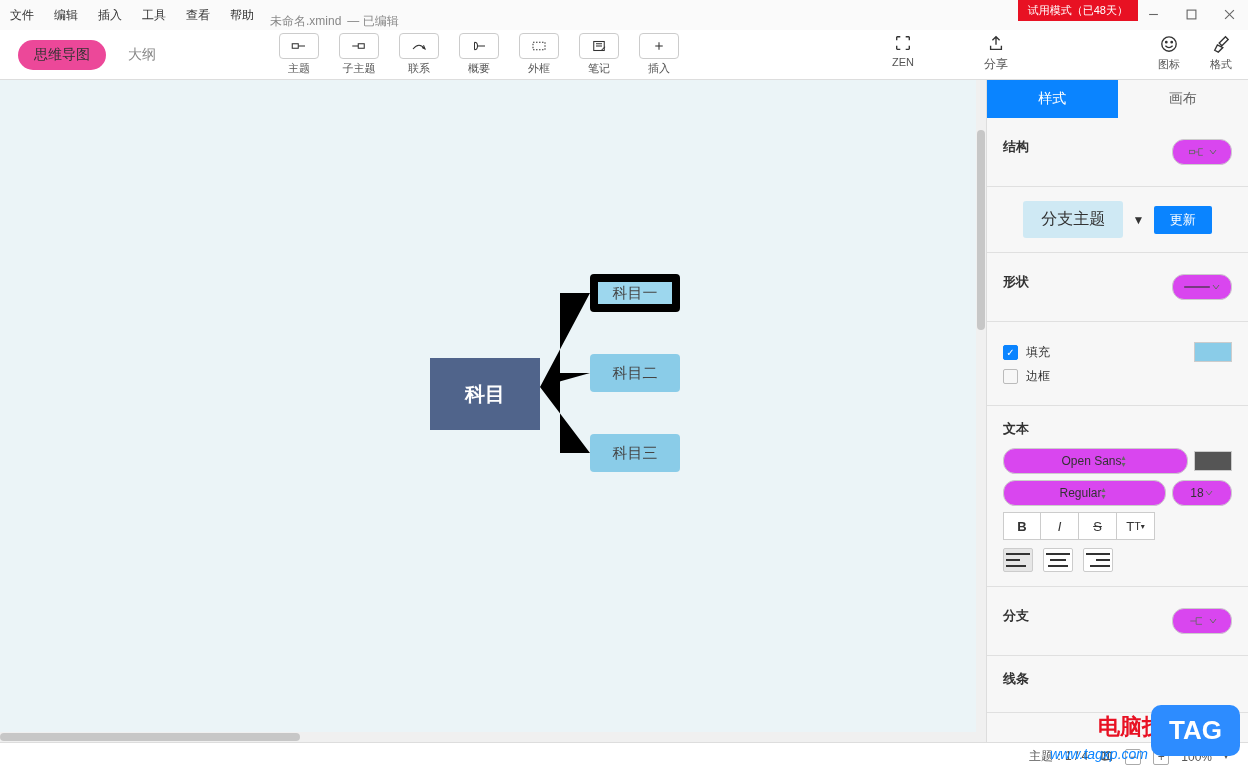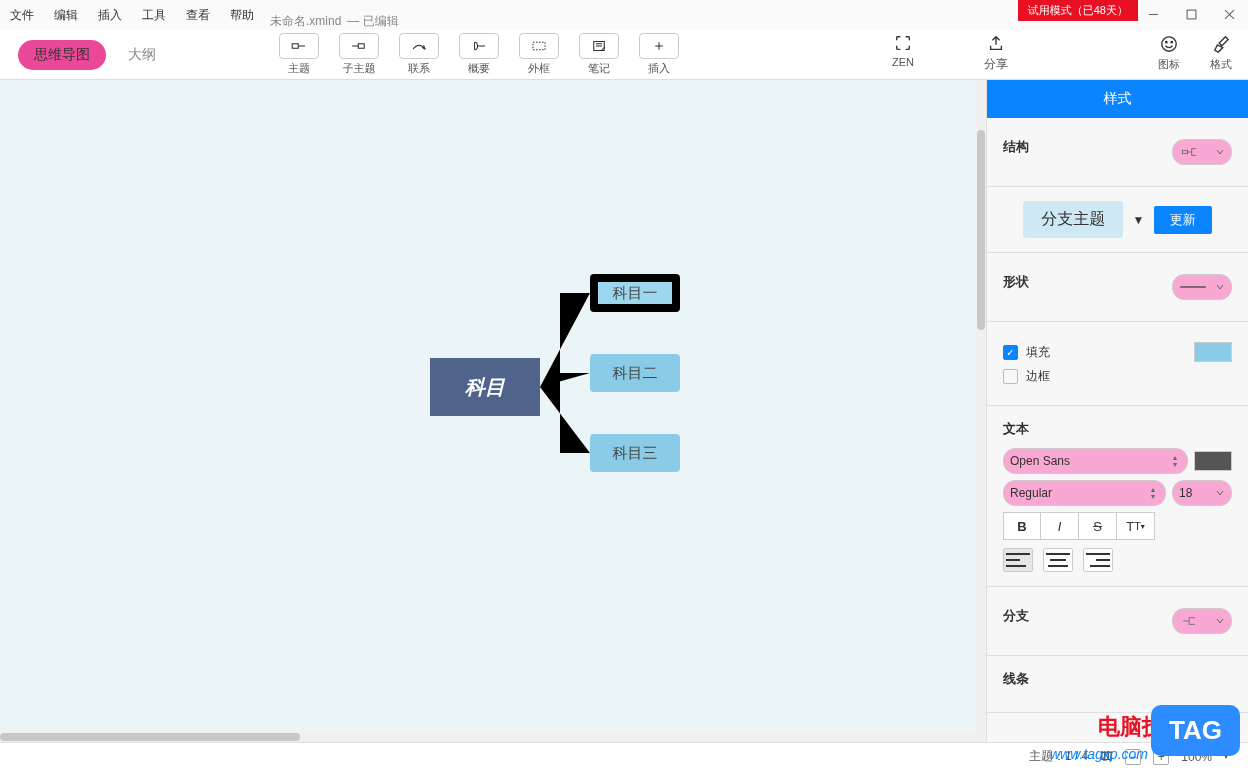--- a/index.html
+++ b/index.html
@@ -23,21 +23,21 @@
   .toolbtn .ico{width:40px;height:26px;border:1px solid #ccc;border-radius:4px;display:flex;align-items:center;justify-content:center;}
   .toolbtn .lbl{font-size:11px;color:#555;}
   .toolbtn svg{width:18px;height:14px;stroke:#333;fill:none;stroke-width:1.4;}
   .rigthtools{position:absolute;right:16px;top:2px;display:flex;gap:30px;align-items:center;}
   .rsingle{display:flex;flex-direction:column;align-items:center;gap:2px;}
   .rsingle .ico{width:22px;height:22px;display:flex;align-items:center;justify-content:center;}
   .rsingle svg{width:18px;height:18px;stroke:#333;fill:none;stroke-width:1.5;}
   
   .main{display:flex;height:662px;}
   .canvas{flex:1;background:#ebf4f7;position:relative;overflow:hidden;}
-  .central{position:absolute;left:430px;top:278px;width:110px;height:58px;background:#50648b;color:#fff;display:flex;align-items:center;justify-content:center;font-size:20px;font-weight:bold;font-style:italic;}
+  .central{position:absolute;left:430px;top:278px;width:110px;height:72px;background:#50648b;color:#fff;display:flex;align-items:center;justify-content:center;font-size:20px;font-weight:bold;}
   .sub{position:absolute;background:#8acce8;color:#444;border-radius:4px;width:90px;height:38px;display:flex;align-items:center;justify-content:center;font-size:15px;}
   .sub.sel{border:8px solid #000000;background:#9dd7ee;}
   .sub1{left:590px;top:194px;}
   .sub2{left:590px;top:274px;}
   .sub3{left:590px;top:354px;}
   .vscroll{position:absolute;right:0;top:0;width:10px;height:100%;background:#f0f0f0;}
   .vthumb{position:absolute;right:1px;top:50px;width:8px;height:200px;background:#c7c7c7;border-radius:4px;}
   .hscroll{position:absolute;bottom:28px;left:0;right:262px;height:10px;background:#f0f0f0;}
   .hthumb{position:absolute;left:0;top:1px;height:8px;width:300px;background:#c7c7c7;border-radius:4px;}
   
@@ -45,21 +45,21 @@
   .status svg{width:13px;height:13px;stroke:#555;fill:none;stroke-width:1.5;}
   .zbtn{width:16px;height:16px;border:1px solid #aaa;border-radius:2px;display:flex;align-items:center;justify-content:center;font-size:12px;line-height:1;}
   
   .panel{width:262px;background:#f7f7f7;border-left:1px solid #ddd;display:flex;flex-direction:column;overflow-y:auto;}
   .tabs{display:flex;height:38px;}
   .tab{flex:1;display:flex;align-items:center;justify-content:center;font-size:14px;cursor:pointer;color:#666;}
   .tab.active{background:#0a84ff;color:#fff;}
   .section{padding:14px 16px;border-bottom:1px solid #e0e0e0;}
   .sec-title{font-size:13px;font-weight:600;margin-bottom:10px;}
   .row{display:flex;align-items:center;justify-content:space-between;margin:6px 0;}
-  .sel-box{border:1px solid #ccc;border-radius:12px;height:26px;min-width:60px;display:flex;align-items:center;justify-content:space-between;padding:0 6px;background:#f9a8d4;font-size:12px;}
+  .sel-box{border:1px solid #ccc;border-radius:12px;height:26px;min-width:60px;display:flex;align-items:center;justify-content:center;padding:0 6px;background:#d946ef;font-size:12px;}
   .sel-box svg{width:10px;height:10px;stroke:#666;fill:none;}
   .chk{display:flex;align-items:center;gap:8px;}
   .chkbox{width:15px;height:15px;border:1px solid #bbb;display:flex;align-items:center;justify-content:center;border-radius:2px;}
   .chkbox.on{background:#0a84ff;border-color:#0a84ff;color:#fff;font-size:10px;}
   .swatch{width:38px;height:20px;border:1px solid #ccc;}
   .branchpill{display:inline-block;background:#cfe9f4;padding:8px 18px;border-radius:3px;font-size:16px;}
   .caret{font-size:12px;margin:0 6px;}
   .update-btn{background:#0a84ff;color:#fff;border:none;padding:5px 16px;border-radius:2px;font-size:13px;}
   .numfield{width:42px;height:22px;border:1px solid #ccc;border-radius:2px;text-align:center;font-size:12px;background:#eee;color:#aaa;}
   .txtbtns{display:flex;gap:0;margin-top:6px;}
@@ -238,20 +238,21 @@
     <div class="sub sub2">科目二</div>
     <div class="sub sub3">科目三</div>
     <div class="vscroll">
         <div class="vthumb"></div>
       </div>
   </div>
 
   <div class="panel">
     <div class="tabs">
       <div class="tab active">样式</div>
+      <div class="tab">画布</div>
     </div>
 
     <div class="section">
       <div class="row">
         <span class="sec-title">结构</span>
         <div class="sel-box">
           <svg viewBox="0 0 20 12" style="width:22px">
               <rect x="1" y="4" width="6" height="4"></rect>
               <line x1="7" y1="6" x2="12" y2="6"></line>
               <path d="M12 2v8"></path>

